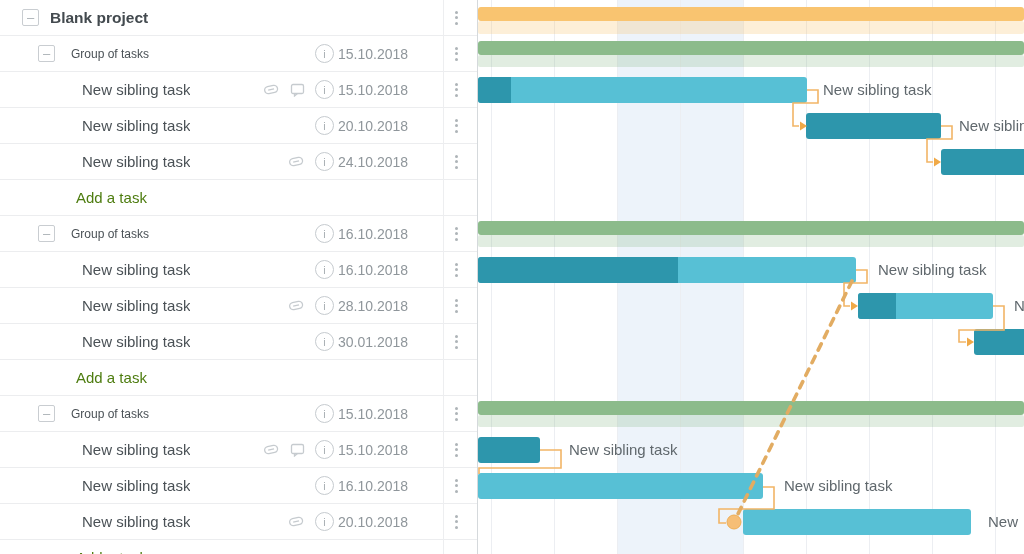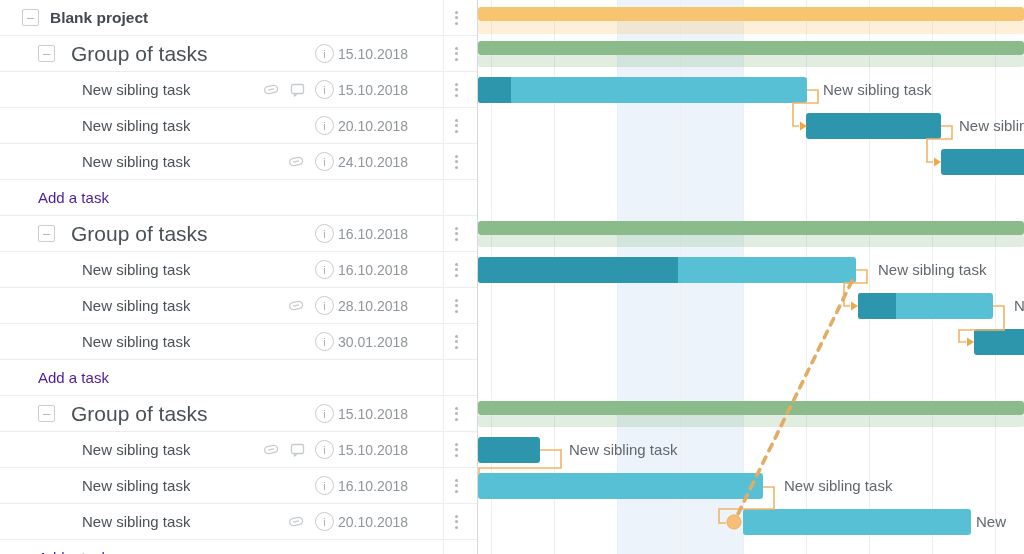--- a/index.html
+++ b/index.html
@@ -4,23 +4,23 @@
 <style>
   html,body{margin:0;padding:0;}
   #screen{position:relative;width:1024px;height:554px;background:#fff;overflow:hidden;
           font-family:"Liberation Sans",sans-serif;-webkit-font-smoothing:antialiased;}
   
   #panel{position:absolute;left:0;top:0;width:477px;height:554px;background:#fff;border-right:1px solid #D5D9DC;z-index:10;}
   #col-sep{position:absolute;left:443px;top:0;bottom:0;width:1px;background:#EDEEF0;}
   .row{position:relative;height:35px;border-bottom:1px solid #ECEDEF;display:flex;align-items:center;box-sizing:content-box;}
   .row .label{font-size:15px;color:#4A5156;white-space:nowrap;overflow:hidden;}
   .row.project .label{font-weight:bold;font-size:15.5px;color:#434A4F;margin-left:11px;}
-  .row.group .label{font-size:21px;margin-left:16px;}
+  .row.group .label{font-size:12px;margin-left:16px;}
   .row.task .label{margin-left:82px;}
-  .row.add .label{margin-left:38px;color:#4c1d95;text-align:center;}
+  .row.add .label{margin-left:76px;color:#4d7c0f;text-align:center;}
   .minus-box{width:15px;height:15px;border:1px solid #C9CDD1;border-radius:2px;color:#A9AFB4;
              display:flex;align-items:center;justify-content:center;font-size:13px;line-height:1;flex:0 0 auto;}
   .row.project .minus-box{margin-left:22px;}
   .row.group .minus-box{margin-left:38px;}
   .icons{position:absolute;right:143px;width:96px;display:flex;justify-content:flex-end;align-items:center;gap:10px;}
   .info-circle{width:17px;height:17px;border:1px solid #C6CBCF;border-radius:50%;color:#A9AFB4;
                font-size:11px;display:flex;align-items:center;justify-content:center;}
   .date{position:absolute;right:51px;width:88px;text-align:left;font-size:14px;color:#8F969B;}
   .menu{position:absolute;right:9px;width:24px;display:flex;justify-content:center;}
   .dots{display:flex;flex-direction:column;gap:2.5px;}
@@ -315,21 +315,21 @@
       <div class="strip-group" style="left: 0px; width: 546px; top: 415px;"></div>
       <div class="bar bar-task full" style="left: 0px; width: 62px; top: 437px;"></div>
       <div class="bar bar-task" style="left: 0px; width: 285px; top: 473px;"></div>
       <div class="bar bar-task" style="left: 265px; width: 228px; top: 509px;"></div>
       <span class="gantt-label" style="left: 345px; top: 81px;">New sibling task</span>
       <span class="gantt-label" style="left: 481px; top: 117px;">New sibling task</span>
       <span class="gantt-label" style="left: 400px; top: 261px;">New sibling task</span>
       <span class="gantt-label" style="left: 536px; top: 297px;">New sibling task</span>
       <span class="gantt-label" style="left: 91px; top: 441px;">New sibling task</span>
       <span class="gantt-label" style="left: 306px; top: 477px;">New sibling task</span>
-      <span class="gantt-label" style="left: 498px; top: 513px;">New</span>
+      <span class="gantt-label" style="left: 510px; top: 513px;">New</span>
       <svg id="links" width="546" height="554">
         <path d="M329,90 L340,90 L340,103 L315,103 L315,126 L321,126" fill="none" stroke="#F2B566" stroke-width="1.6"></path>
         <polygon points="329,126 322,121.5 322,130.5" fill="#F0A947"></polygon>
         <path d="M463,126 L474,126 L474,139 L449,139 L449,162 L455,162" fill="none" stroke="#F2B566" stroke-width="1.6"></path>
         <polygon points="463,162 456,157.5 456,166.5" fill="#F0A947"></polygon>
         <path d="M378,270 L389,270 L389,283 L366,283 L366,306 L372,306" fill="none" stroke="#F2B566" stroke-width="1.6"></path>
         <polygon points="380,306 373,301.5 373,310.5" fill="#F0A947"></polygon>
         <path d="M515,306 L526,306 L526,330 L481,330 L481,342 L488,342" fill="none" stroke="#F2B566" stroke-width="1.6"></path>
         <polygon points="496,342 489,337.5 489,346.5" fill="#F0A947"></polygon>
         <path d="M62,450 L83,450 L83,468 L1,468 L1,474" fill="none" stroke="#F2B566" stroke-width="1.6"></path>

